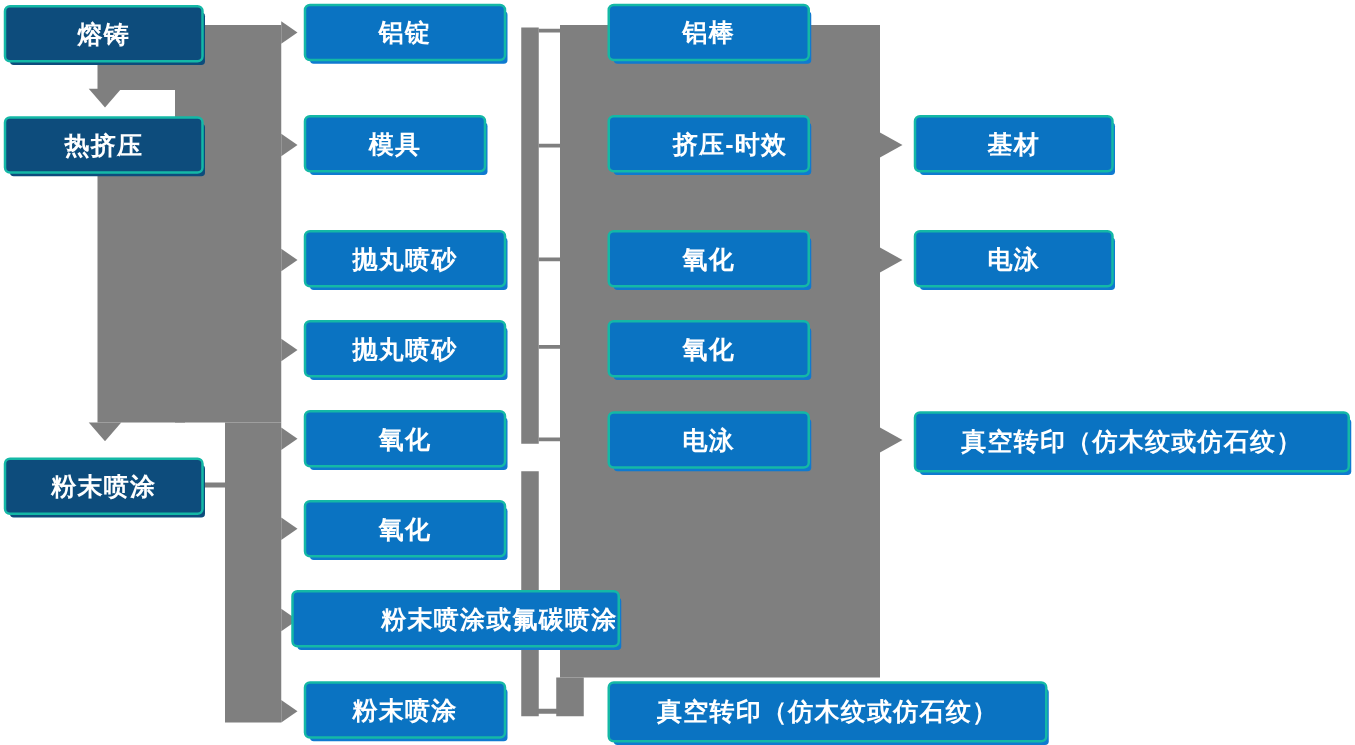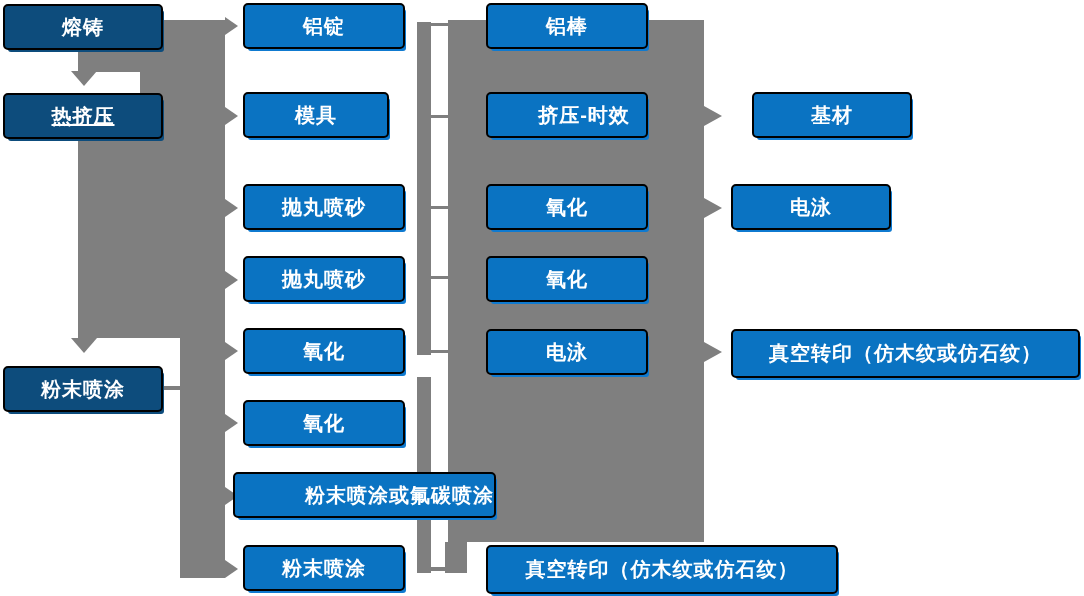--- a/index.html
+++ b/index.html
@@ -10,21 +10,21 @@
   .gray{position:absolute;background:#7f7f7f;z-index:1;}
   .tl{position:absolute;background:#7f7f7f;z-index:1;}
   .ar{position:absolute;width:0;height:0;z-index:2;}
   .ar.right{border-top:9px solid transparent;border-bottom:9px solid transparent;border-left:13px solid #7f7f7f;}
   .ar.rightbig{border-top:10px solid transparent;border-bottom:10px solid transparent;border-left:18px solid #7f7f7f;}
   .ar.down{border-left:13px solid transparent;border-right:13px solid transparent;border-top:15px solid #7f7f7f;}
   .box{
     position:absolute;height:46px;box-sizing:border-box;z-index:3;
     display:flex;align-items:center;justify-content:center;
     color:#ffffff;font-weight:700;font-size:20px;white-space:nowrap;
-    border:2px solid #000000;border-radius:5px;letter-spacing:1px;
+    border:2px solid #14b8a6;border-radius:5px;letter-spacing:1px;
   }
   .stage{background:#0d4c7c;box-shadow:3px 4px 0 -2px #0d4c7c;}
   .step{background:#0a73c2;box-shadow:3px 4px 0 -2px #0f7ad0;}
 </style>
 </head>
 <body>
 
 <div id="canvas">
 
   <div class="gray" style="left:78px;top:27px;width:70px;height:45px;"></div>
@@ -56,21 +56,21 @@
   <div class="ar right" style="left:225px;top:487px;"></div>
   <div class="ar right" style="left:225px;top:560px;"></div>
 
   <div class="ar rightbig" style="left:704px;top:106px;"></div>
   <div class="ar rightbig" style="left:704px;top:198px;"></div>
   <div class="ar rightbig" style="left:704px;top:342px;"></div>
 
   <div class="box stage" style="left:3px;top:4px;width:160px;">
     <span>熔铸</span>
   </div>
-  <div class="box stage" style="left:3px;top:93px;width:160px;text-decoration:underline;">
+  <div class="box stage" style="left:3px;top:93px;width:160px;">
     <span>热挤压</span>
   </div>
   <div class="box stage" style="left:3px;top:366px;width:160px;">
     <span>粉末喷涂</span>
   </div>
 
   <div class="box step" style="left:243px;top:3px;width:162px;">
     <span>铝锭</span>
   </div>
   <div class="box step" style="left:243px;top:92px;width:146px;">
@@ -107,21 +107,21 @@
   <div class="box step" style="left:486px;top:256px;width:162px;">
     <span>氧化</span>
   </div>
   <div class="box step" style="left:486px;top:329px;width:162px;">
     <span>电泳</span>
   </div>
   <div class="box step" style="left:486px;top:545px;width:352px;height:49px;">
     <span>真空转印（仿木纹或仿石纹）</span>
   </div>
 
-  <div class="box step" style="left:752px;top:92px;width:160px;">
+  <div class="box step" style="left:731px;top:92px;width:160px;">
     <span>基材</span>
   </div>
   <div class="box step" style="left:731px;top:184px;width:160px;">
     <span>电泳</span>
   </div>
   <div class="box step" style="left:731px;top:329px;width:349px;height:49px;">
     <span>真空转印（仿木纹或仿石纹）</span>
   </div>
 
 </div>

